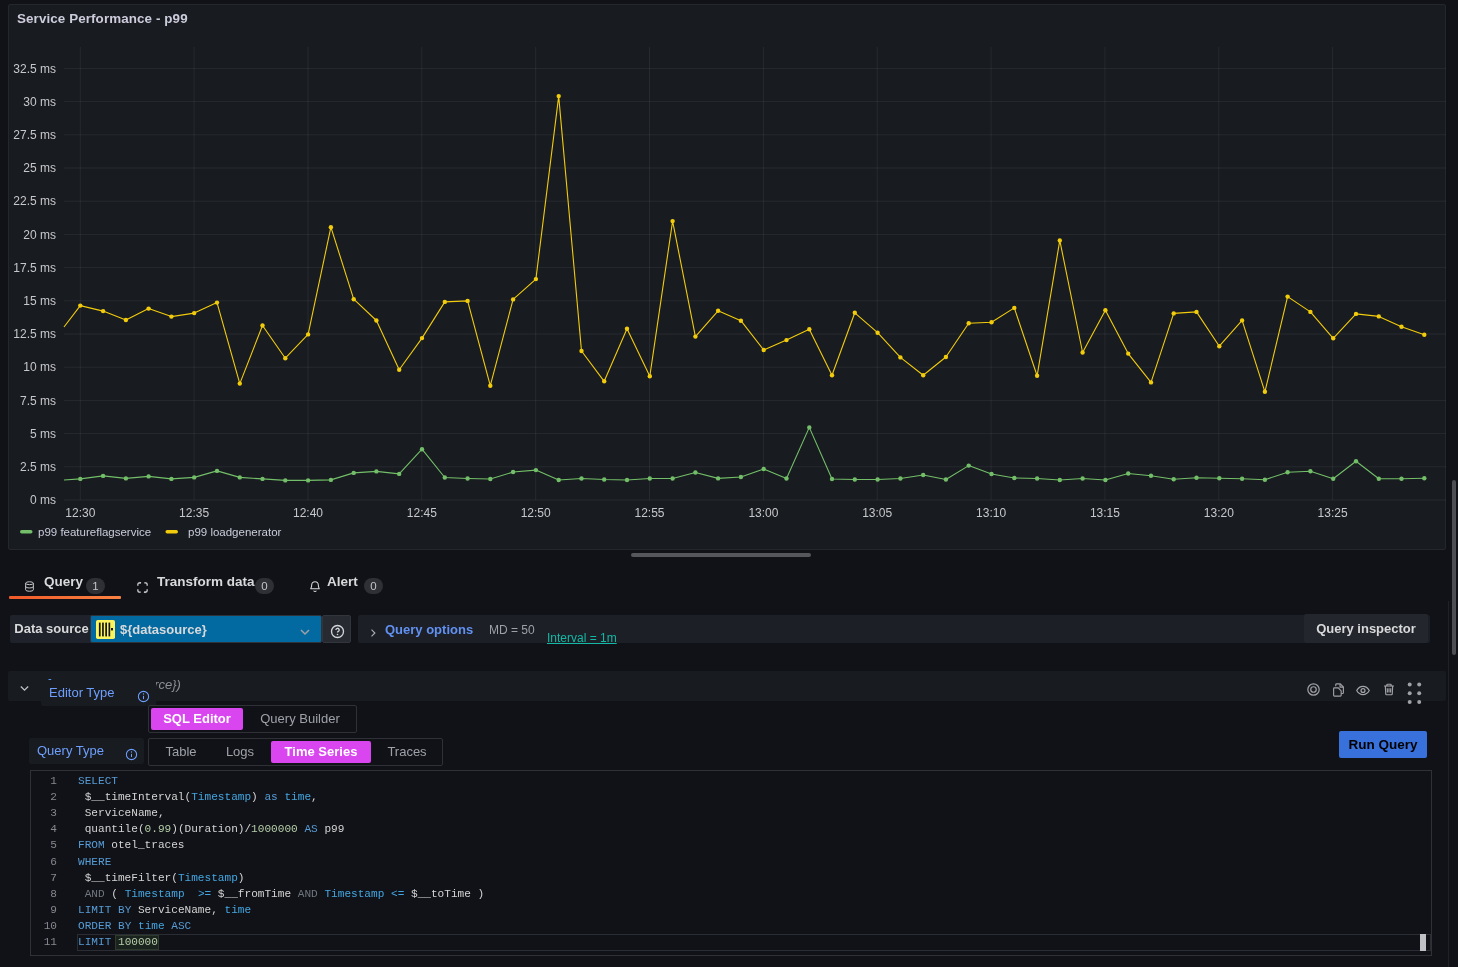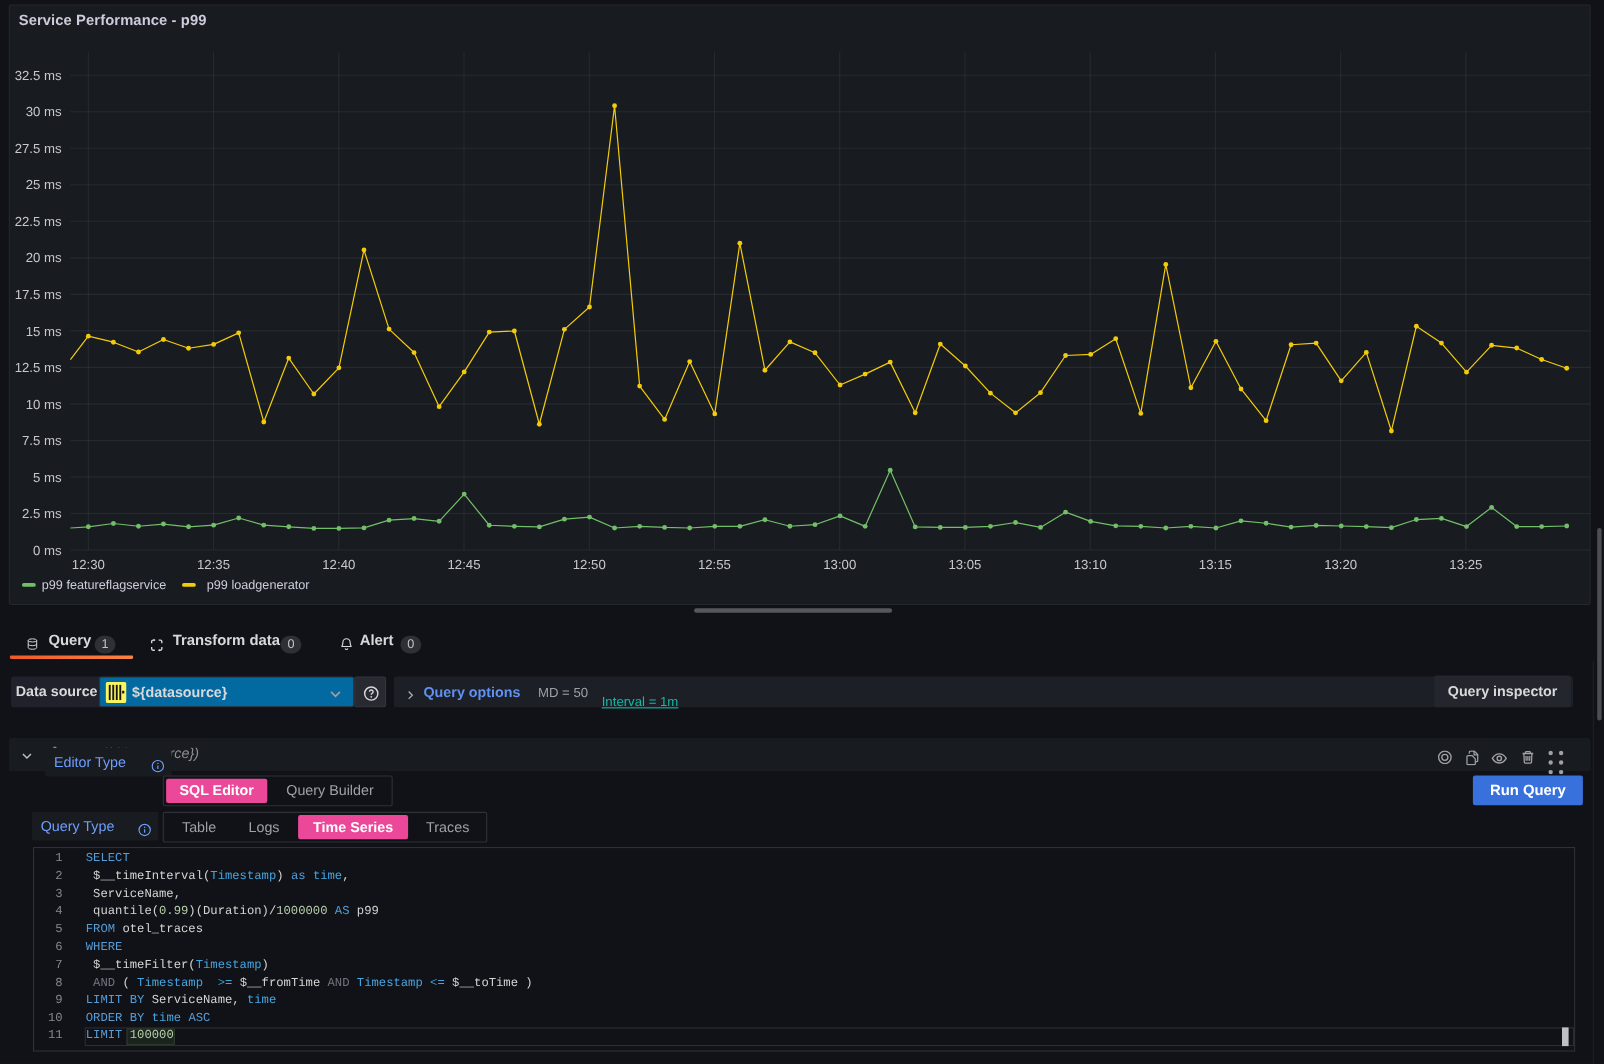--- a/index.html
+++ b/index.html
@@ -24,25 +24,25 @@
 #helpbtn{left:322px;top:615px;width:29px;height:28px;background:#282a31;border:1px solid #33353c;border-radius:2px;}
 #qopts{left:358px;top:615px;width:1072px;height:28px;background:#1c1f25;border-radius:2px;}
 #qinspect{left:1304px;top:614px;width:124px;height:29px;background:#24262d;border-radius:2px;
 color:#d8d9da;font-size:13px;font-weight:700;line-height:29px;text-align:center;}
 
 #arow{left:8px;top:671px;width:1438px;height:30px;background:#181b1f;border-radius:2px;}
 
 .flabel{width:115px;height:26px;background:#181b1f;border-radius:2px;color:#6e9fff;
 font-size:13px;font-weight:500;line-height:26px;padding-left:8px;}
 .rgroup{border:1px solid #2f3137;border-radius:2px;background:#111217;}
-.chip{position:absolute;top:2px;height:22px;border-radius:2px;background:#ec4899;color:#ffffff;
+.chip{position:absolute;top:2px;height:22px;border-radius:2px;background:#d946ef;color:#ffffff;
 font-size:13px;font-weight:700;text-align:center;}
 .rlab{position:absolute;top:0;height:26px;line-height:26px;color:#9ea1a8;font-size:13px;text-align:center;font-weight:500;}
-#runq{left:1339px;top:705px;width:100px;height:27px;background:#3871dc;border-radius:2px;
-color:#ffffff;font-size:13.5px;font-weight:600;line-height:27px;text-align:center;}
+#runq{left:1339px;top:731px;width:88px;height:27px;background:#3871dc;border-radius:2px;
+color:#000000;font-size:13.5px;font-weight:600;line-height:27px;text-align:center;}
 
 #editor{left:30px;top:770px;width:1402px;height:186px;background:#111217;border:1px solid #2f3137;}
 .cl{position:absolute;left:0;width:100%;height:16.12px;white-space:pre;font-family:"Liberation Mono",monospace;
 font-size:11.1px;line-height:16.12px;color:#d4d4d4;}
 .ln{position:absolute;width:26px;text-align:right;font-family:"Liberation Mono",monospace;
 font-size:11.1px;line-height:16.12px;color:#858890;}
 .kw{color:#569cd6;}.ts{color:#43a5e0;}.num{color:#b5cea8;}.gr{color:#6f767e;}
 svg.icon{display:inline-block;vertical-align:middle;}
 </style>
 </head>

